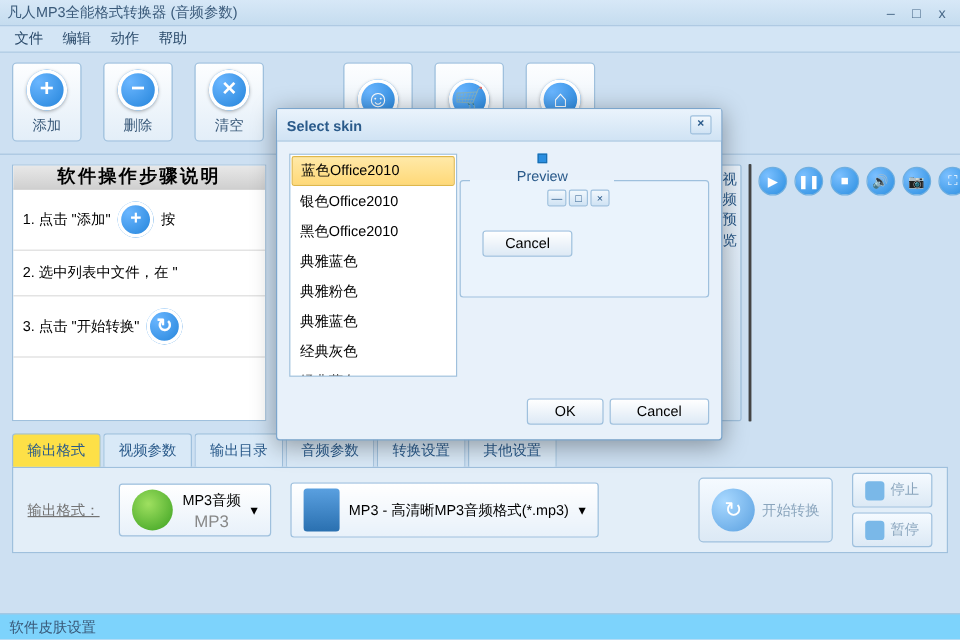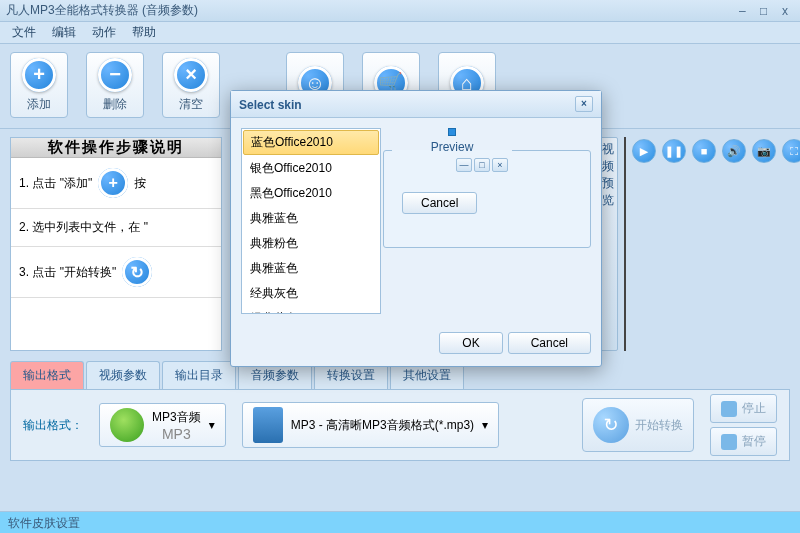--- a/index.html
+++ b/index.html
@@ -29,25 +29,25 @@
 .filelist { flex: 1; border: 1px solid #9fc0dd; background: #fff; }
 .preview { width: 192px; display: flex; flex-direction: row; gap: 6px; }
 .pvhdr { background: linear-gradient(#eaf3fc,#d0e3f4); border: 1px solid #9fc0dd; text-align: center; padding: 3px; color: #2a5a8a; border-radius: 2px; }
 .pvscreen { flex: 1; background: #000; border: 1px solid #444; }
 .pvctrls { display: flex; gap: 6px; justify-content: center; padding-top: 2px; }
 .pvbtn { width: 24px; height: 24px; border-radius: 50%; background: radial-gradient(circle at 30% 30%, #7cc0ff, #2a8ee0); border: 1px solid #6faedf; cursor: pointer; display:flex;align-items:center;justify-content:center;color:#fff;font-size:11px; }
 
 
 .tabs { display: flex; padding: 10px 10px 0; gap: 2px; }
 .tab { padding: 5px 12px; border: 1px solid #9fc0dd; border-bottom: none; background: #d9e9f7; color: #2a5a8a; cursor: pointer; border-radius: 3px 3px 0 0; }
-.tab.active { background: #fca5a5; }
+.tab.active { background: #fde047; }
 
 
 .outpanel { margin: 0 10px; border: 1px solid #9fc0dd; background: #e3eef8; height: 72px; display: flex; align-items: center; padding: 0 12px; gap: 16px; }
-.outlbl { color: #0369a1; }
+.outlbl { color: #737373; text-decoration: underline; }
 .outfmt { border: 1px solid #9fc0dd; background: linear-gradient(#fff,#e8f1fa); border-radius: 3px; padding: 4px 10px; display: flex; align-items: center; gap: 8px; cursor: pointer; }
 .fmticon { width: 34px; height: 34px; background: radial-gradient(circle at 40% 35%, #9fe060, #3aa020); border-radius: 50%; position:relative; }
 .fmticon2 { width: 30px; height: 36px; background: linear-gradient(#5aa0e0,#2a70b0); border-radius: 3px; }
 .bigbtn { border: 1px solid #9fc0dd; border-radius: 4px; background: linear-gradient(#f5faff,#dce9f5); padding: 8px 10px; display: flex; align-items: center; gap: 6px; color: #8aa5bd; cursor: pointer; }
 .bigicon { width: 36px; height: 36px; border-radius: 50%; background: radial-gradient(circle at 30% 30%, #a8d8ff, #5aa0e0); display:flex;align-items:center;justify-content:center;color:#fff;font-size:18px; }
 .smallbtns { display: flex; flex-direction: column; gap: 4px; justify-content: space-between; }
 .sbtn { border: 1px solid #9fc0dd; border-radius: 3px; background: linear-gradient(#f5faff,#dce9f5); padding: 5px 10px; display: flex; align-items: center; gap: 5px; color: #8aa5bd; cursor: pointer; }
 .sbicon { width: 16px; height: 16px; border-radius: 3px; background: #7ab8e8; }
 
 

